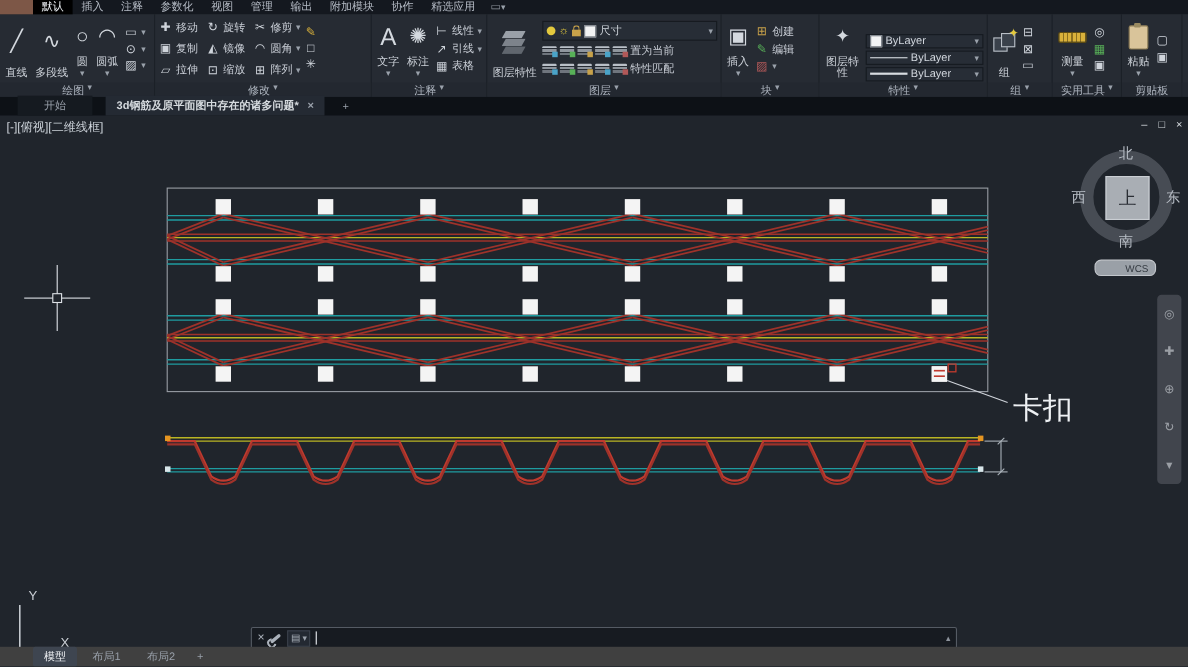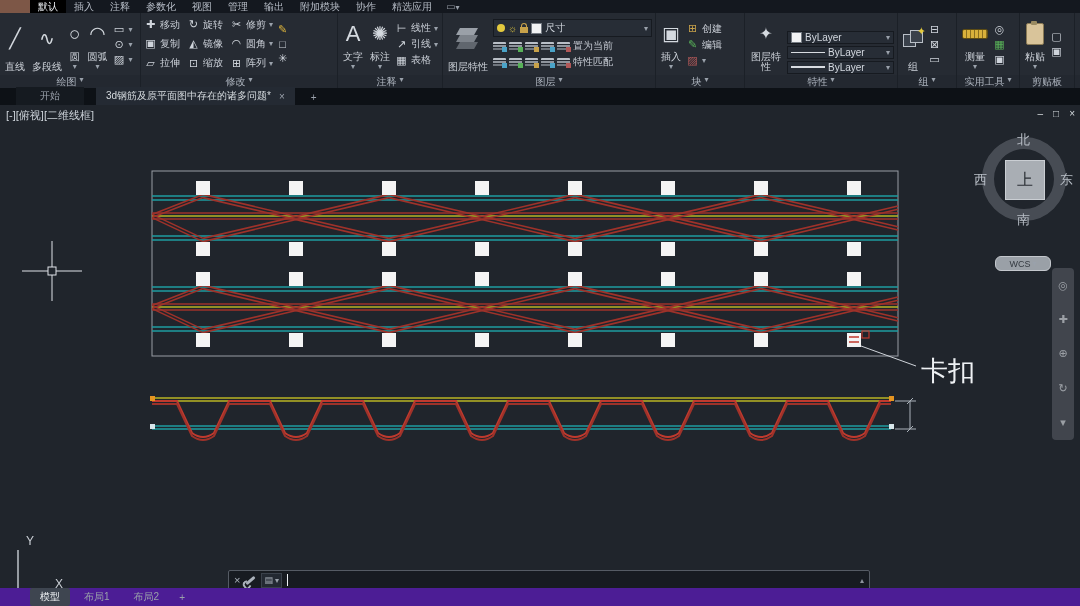--- a/index.html
+++ b/index.html
@@ -46,46 +46,46 @@
   .groupic b{position:absolute;left:0;top:4px;width:11px;height:11px;border:1.5px solid #b9bfc7;background:#3a414b;}
   .groupic b+b{left:7px;top:0;}
   .groupic s{position:absolute;right:-3px;top:-4px;color:#e3c93e;font-size:11px;text-decoration:none;}
   .layerwrap{position:relative;width:24px;height:22px;}
   .layerwrap u{position:absolute;left:0;width:22px;height:7px;background:#9aa0a8;clip-path:polygon(18% 0,100% 0,82% 100%,0 100%);text-decoration:none;}
   .layerwrap u:nth-child(2){top:7px;background:#7d838b;}
   .layerwrap u:nth-child(3){top:14px;background:#60666e;}
   
   .filetabs{height:17px;background:#0d1116;display:flex;align-items:flex-end;font-size:10px;padding-left:16px;gap:0;}
   .ftab{padding:2px 24px;color:#9aa1ab;background:#151a20;margin-right:12px;}
-  .ftab.doc{background:#242a33;color:#d5dade;display:flex;align-items:center;gap:8px;padding:2px 10px;margin-right:8px;}
+  .ftab.doc{background:#242a33;color:#d5dade;display:flex;align-items:center;gap:8px;padding:2px 10px;margin-right:8px;font-weight:bold;}
   .ftab .x{color:#9aa1ab;}
   .ftab-plus{color:#9aa1ab;padding:2px 8px;}
   
   #cad{position:absolute;left:0;top:0;width:1080px;height:606px;pointer-events:none;}
   .vplabel{position:absolute;left:6px;top:108px;font-size:11px;color:#ccd2d9;}
   .winctl{position:absolute;right:5px;top:108px;display:flex;gap:10px;color:#d5dade;font-size:10px;}
   .vc{position:absolute;left:978px;top:133px;width:92px;height:92px;}
   .vc .ring{position:absolute;left:4px;top:4px;width:84px;height:84px;border-radius:50%;border:12px solid rgba(99,104,112,0.6);box-sizing:border-box;}
   .vc .chip{position:absolute;left:27px;top:27px;width:38px;height:38px;background:#a9aeb4;color:#2a2e34;display:flex;align-items:center;justify-content:center;font-size:16px;border:1px solid #caced3;}
   .vc .lab{position:absolute;color:#b9bfc7;font-size:13px;}
   .lab.n{left:39px;top:-2px;} .lab.s{left:39px;top:78px;}
   .lab.w{left:-4px;top:38px;} .lab.e{left:82px;top:38px;}
-  .wcs{position:absolute;left:995px;top:236px;width:54px;height:13px;background:#9aa0a7;border:1px solid #c3c7cc;border-radius:6px;color:#343a41;font-size:9px;display:flex;align-items:center;justify-content:center;gap:2px;margin-top:20px;}
+  .wcs{position:absolute;left:995px;top:236px;width:54px;height:13px;background:#9aa0a7;border:1px solid #c3c7cc;border-radius:6px;color:#343a41;font-size:9px;display:flex;align-items:center;justify-content:flex-end;gap:2px;}
   .navbar{position:absolute;right:6px;top:268px;width:22px;height:172px;background:rgba(150,156,164,0.28);border-radius:4px;display:flex;flex-direction:column;align-items:center;justify-content:space-around;color:rgba(230,234,238,0.55);font-size:11px;}
   
   .cmdbar{position:absolute;left:228px;top:570px;width:630px;height:18px;background:#171b21;border:1px solid #555b64;border-radius:2px;display:flex;align-items:center;padding:0 5px;gap:5px;font-size:11px;}
   .cmdbar .x{color:#aab1ba;}
   .wrench{width:11px;height:3px;background:#aab1ba;transform:rotate(-40deg);border-radius:2px;position:relative;flex:none;}
   .wrench:before{content:'';position:absolute;left:-4px;top:-2px;width:4px;height:5px;border:2px solid #aab1ba;border-radius:50% 50% 50% 0;border-right-color:transparent;}
   .cmdchip{height:13px;background:#232932;border:1px solid #3a414b;display:flex;align-items:center;padding:0 2px;gap:2px;color:#aab1ba;font-size:9px;}
   .cursor{width:1px;height:12px;background:#eef1f5;animation:blink 1s steps(1) infinite;}
   @keyframes blink{50%{opacity:0;}}
   .cmdup{margin-left:auto;color:#8d939c;font-size:8px;}
   
-  .statusbar{position:absolute;left:0;right:0;bottom:0;height:18px;background:#4c1d95;display:flex;align-items:center;font-size:10px;padding-left:30px;gap:4px;}
+  .statusbar{position:absolute;left:0;right:0;bottom:0;height:18px;background:#404040;display:flex;align-items:center;font-size:10px;padding-left:30px;gap:4px;}
   .ltab{padding:2px 10px;color:#99a0aa;border-radius:2px;}
   .ltab.active{background:#3e4550;color:#f0f2f5;}
   .ltab-plus{color:#99a0aa;padding:2px 6px;}
 </style>
 </head>
 <body>
 
 <div class="menubar">
   <div class="app-chip"></div>
   <div id="menu-tabs" style="display:flex;">

